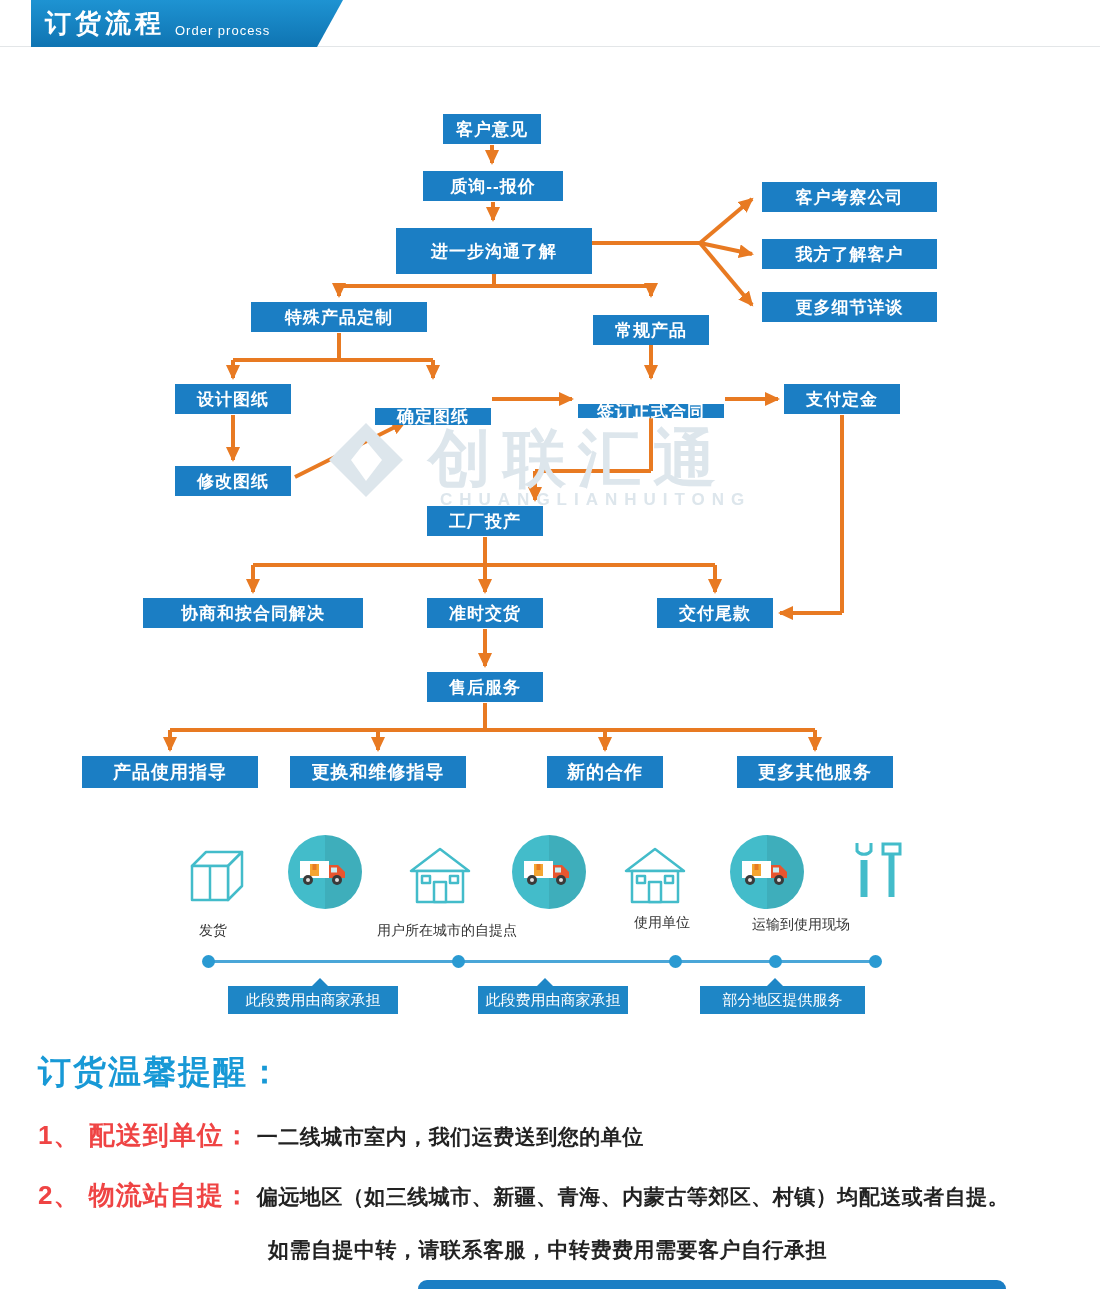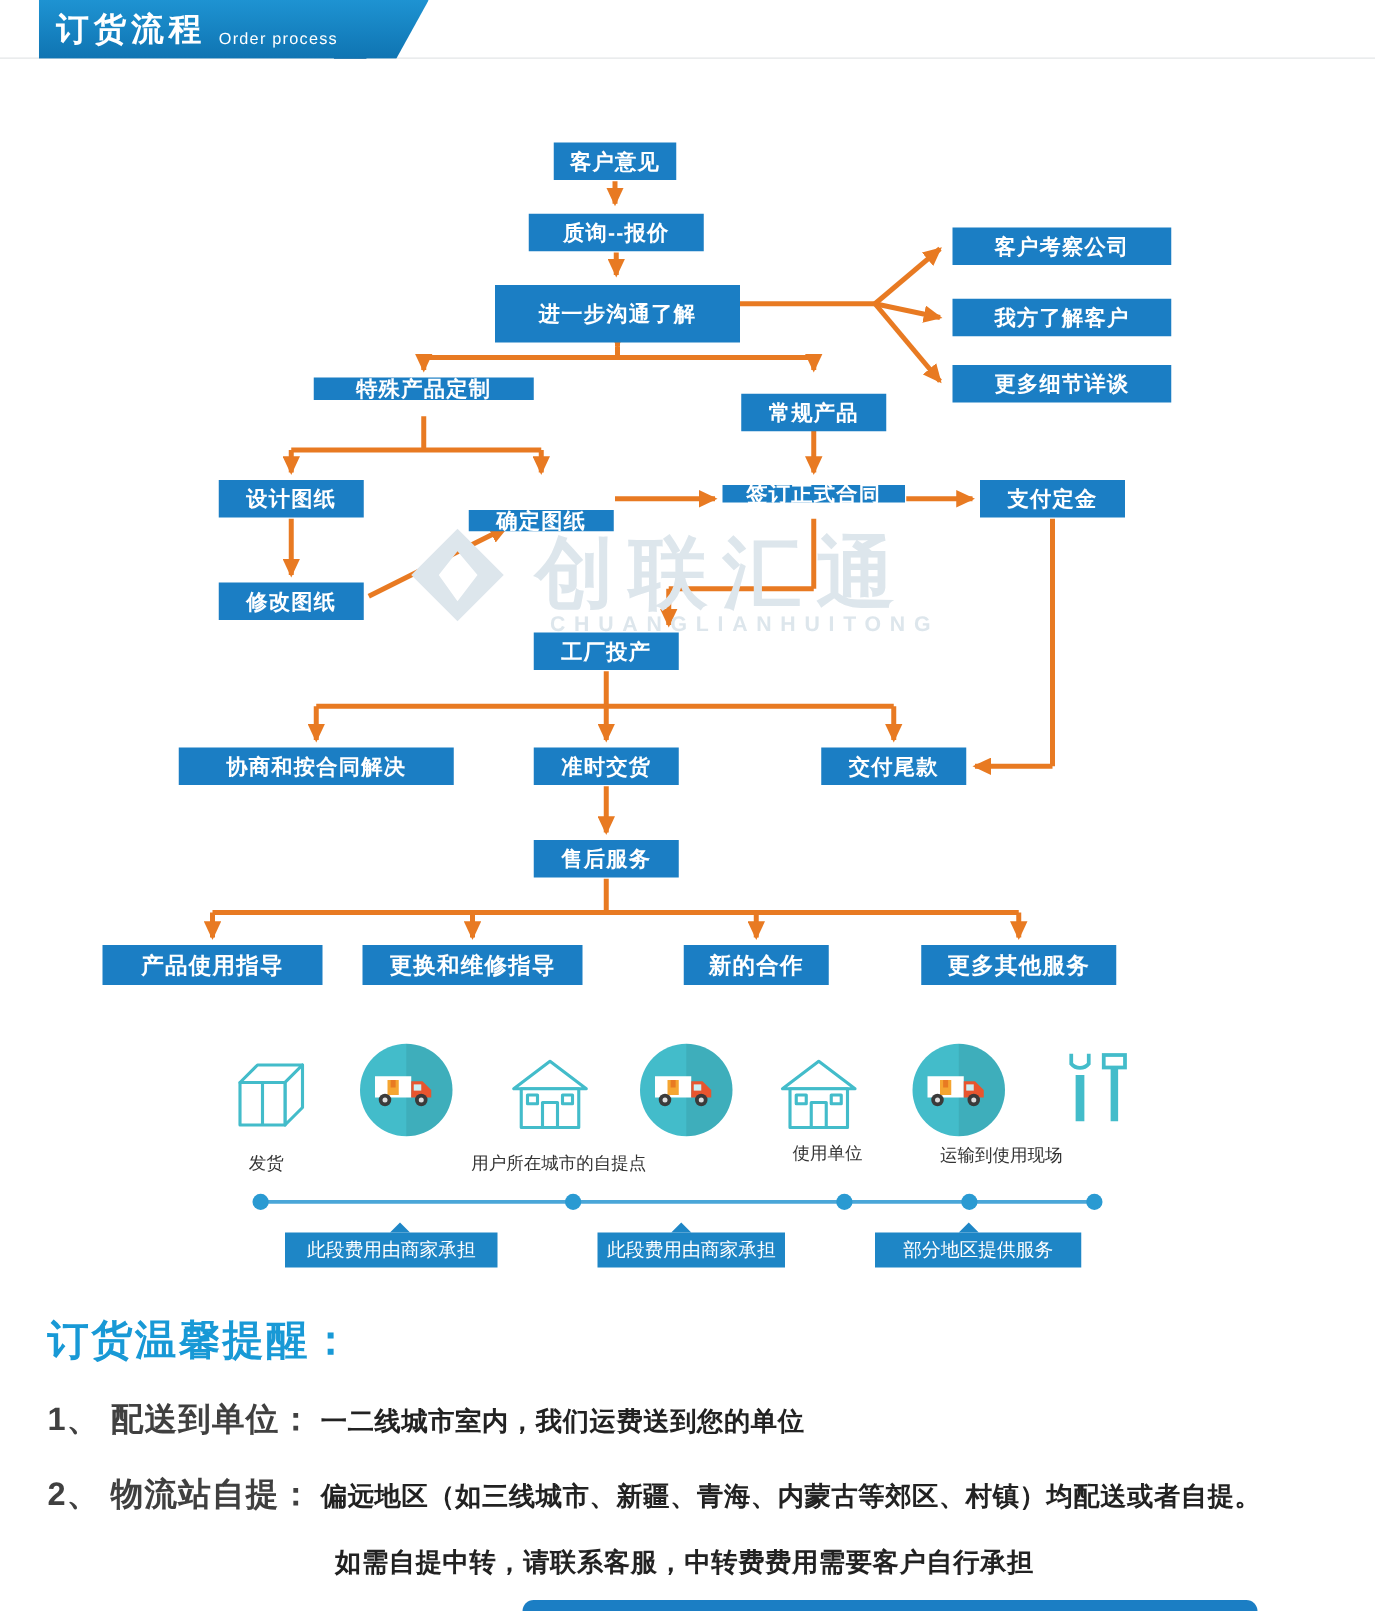--- a/index.html
+++ b/index.html
@@ -37,21 +37,21 @@
   .tag { position:absolute; top:986px; height:28px; background:#1e86c6; color:#fff; font-size:15px;
          display:flex; align-items:center; justify-content:center; z-index:2; }
   .tag::before { content:""; position:absolute; top:-8px; left:var(--nx);
                  border-left:8px solid transparent; border-right:8px solid transparent;
                  border-bottom:8px solid #1e86c6; }
 
   
   .notice-title { position:absolute; left:38px; top:1050px; font-size:33px; font-weight:bold;
                   color:#1899d6; letter-spacing:2px; }
   .notice-item { position:absolute; left:38px; display:flex; align-items:baseline; white-space:nowrap; }
-  .notice-item .lbl { font-size:26px; font-weight:bold; color:#404040; letter-spacing:1px; }
+  .notice-item .lbl { font-size:26px; font-weight:bold; color:#ef4444; letter-spacing:1px; }
   .notice-item .txt { font-size:21px; font-weight:bold; color:#222; margin-left:6px; letter-spacing:0.5px; }
   .notice-extra { position:absolute; left:268px; top:1236px; font-size:21px; font-weight:bold; color:#222; letter-spacing:0.5px; }
 
   .bottom-bar { position:absolute; left:418px; bottom:0; width:588px; height:9px; background:#1b7ec4;
                 border-radius:9px 9px 0 0; }
 </style>
 </head>
 <body>
 
 <div class="page">
@@ -117,25 +117,25 @@
   </div>
   <div class="watermark wm-name" style="position:absolute;">创联汇通</div>
   <div class="watermark wm-latin" style="position:absolute;">CHUANGLIANHUITONG</div>
 
   <div class="node" style="left:443px;top:114px;width:98px;height:30px">客户意见</div>
   <div class="node" style="left:423px;top:171px;width:140px;height:30px">质询--报价</div>
   <div class="node" style="left:396px;top:228px;width:196px;height:46px">进一步沟通了解</div>
   <div class="node" style="left:762px;top:182px;width:175px;height:30px">客户考察公司</div>
   <div class="node" style="left:762px;top:239px;width:175px;height:30px">我方了解客户</div>
   <div class="node" style="left:762px;top:292px;width:175px;height:30px">更多细节详谈</div>
-  <div class="node" style="left:251px;top:302px;width:176px;height:18px">特殊产品定制</div>
+  <div class="node" style="left:251px;top:302px;width:176px;height:30px">特殊产品定制</div>
   <div class="node" style="left:593px;top:315px;width:116px;height:30px">常规产品</div>
   <div class="node" style="left:175px;top:384px;width:116px;height:30px">设计图纸</div>
   <div class="node" style="left:375px;top:408px;width:116px;height:17px">确定图纸</div>
-  <div class="node" style="left:578px;top:388px;width:146px;height:14px">签订正式合同</div>
+  <div class="node" style="left:578px;top:404px;width:146px;height:14px">签订正式合同</div>
   <div class="node" style="left:784px;top:384px;width:116px;height:30px">支付定金</div>
   <div class="node" style="left:175px;top:466px;width:116px;height:30px">修改图纸</div>
   <div class="node" style="left:427px;top:506px;width:116px;height:30px">工厂投产</div>
   <div class="node" style="left:143px;top:598px;width:220px;height:30px">协商和按合同解决</div>
   <div class="node" style="left:427px;top:598px;width:116px;height:30px">准时交货</div>
   <div class="node" style="left:657px;top:598px;width:116px;height:30px">交付尾款</div>
   <div class="node" style="left:427px;top:672px;width:116px;height:30px">售后服务</div>
   <div class="node lg" style="left:82px;top:756px;width:176px;height:32px">产品使用指导</div>
   <div class="node lg" style="left:290px;top:756px;width:176px;height:32px">更换和维修指导</div>
   <div class="node lg" style="left:547px;top:756px;width:116px;height:32px">新的合作</div>

